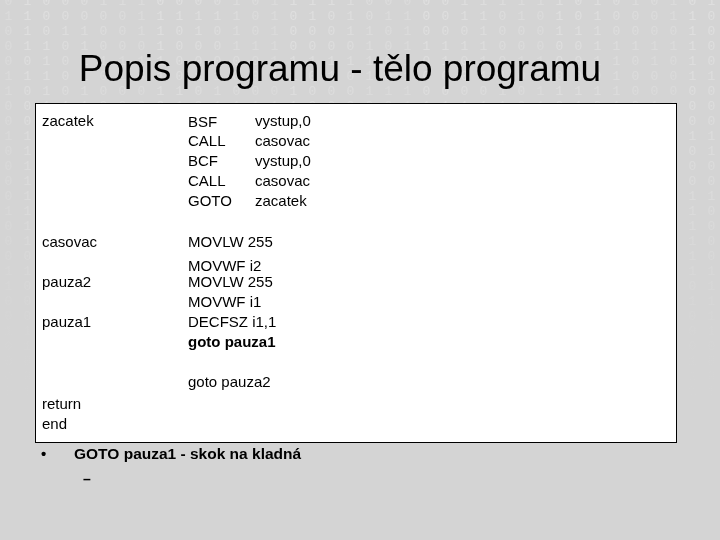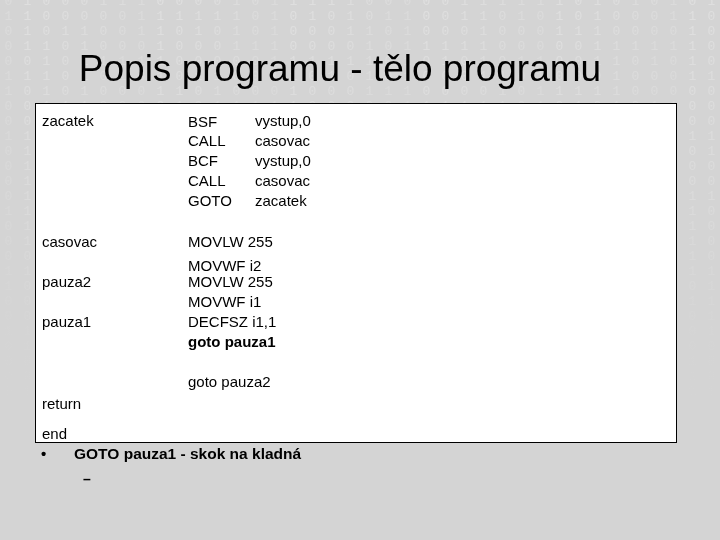--- a/index.html
+++ b/index.html
@@ -205,21 +205,21 @@
       <div class="code-line col-instr" style="top: 128px;">MOVLW 255</div>
       <div class="code-line col-instr" style="top: 136px; margin-top: 16px;">MOVWF i2</div>
       <div class="code-line col-label" style="top: 168px;">pauza2</div>
       <div class="code-line col-instr" style="top: 168px;">MOVLW 255</div>
       <div class="code-line col-instr" style="top: 188px;">MOVWF i1</div>
       <div class="code-line col-label" style="top: 208px;">pauza1</div>
       <div class="code-line col-instr" style="top: 208px;">DECFSZ i1,1</div>
       <div class="code-line col-instr bold-line" style="top: 228px;">goto pauza1</div>
       <div class="code-line col-instr" style="top: 268px;">goto pauza2</div>
       <div class="code-line col-label" style="top: 290px;">return</div>
-      <div class="code-line col-label" style="top: 310px; margin-top: 10px;">end</div>
+      <div class="code-line col-label" style="top: 310px;">end</div>
     </div>
 
   <div id="bullets">
       <div class="bullet-l1"><span class="dot">•</span><span>GOTO pauza1 - skok na kladná</span></div>
       <div class="bullet-l2"><span class="dash">–</span></div>
     </div>
 
 </div>
 
 </body></html>

